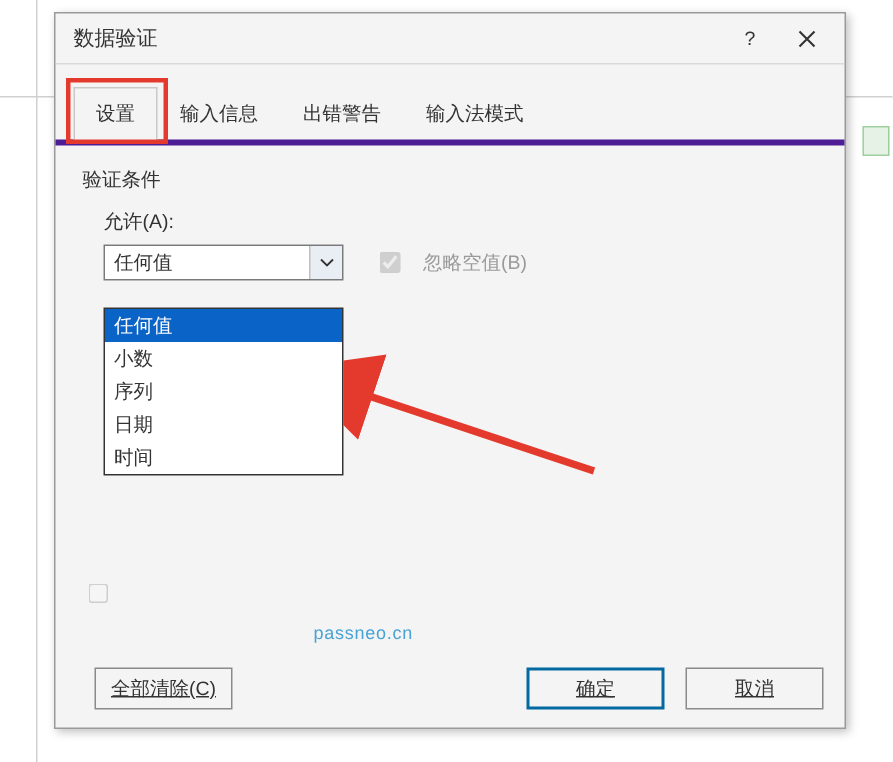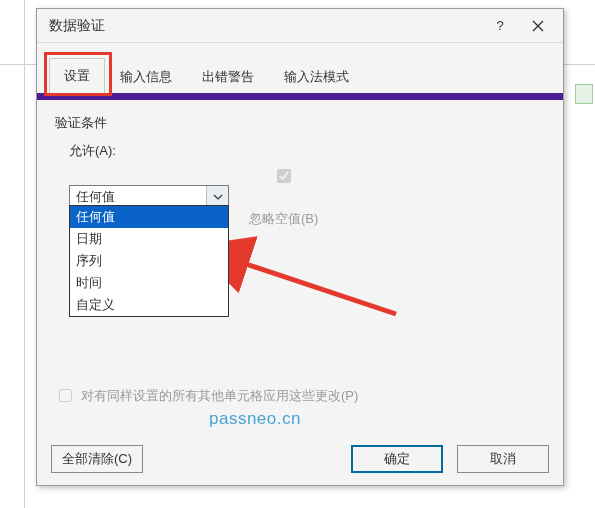--- a/index.html
+++ b/index.html
@@ -36,22 +36,22 @@
   .titlebar .tbtn {
     width:38px; height:28px;
     display:flex; align-items:center; justify-content:center;
     color:#333;
   }
   .close-x svg { width:12px; height:12px; }
   .tabs {
     display:flex;
     padding: 14px 12px 0 12px;
     gap:0;
-    border-bottom: 7px solid #4c1d95;
-    align-items:flex-end;
+    border-bottom: 4px solid #4c1d95;
+    align-items:flex-start;
   }
   .tab {
     padding: 8px 14px 8px 14px;
     border:1px solid transparent;
     border-bottom:none;
     position:relative;
     top:1px;
     background:transparent;
     cursor:pointer;
   }
@@ -79,23 +79,22 @@
   }
   .combo .combo-text { flex:1; padding:0 6px; font-size:13px; }
   .combo .combo-btn {
     width:22px; height:22px;
     border-left:1px solid #bfbfbf;
     background:#e9eef5;
     display:flex; align-items:center; justify-content:center;
   }
   .combo .combo-btn svg{ width:10px; height:10px; }
   .cb {
-    display:flex; align-items:center; gap:24px;
+    display:flex; align-items:center; gap:12px;
     color:#9a9a9a;
-    flex-direction:column;
   }
   .cb input[type=checkbox]{
     width:14px; height:14px;
     accent-color:#888;
   }
   .dropdown {
     position:absolute;
     left: 32px;
     top: 196px;
     width: 160px;
@@ -107,29 +106,30 @@
   .dropdown .item.selected { background:#0a63c7; color:#fff; }
   .apply-row {
     position:absolute;
     left:18px; bottom:80px;
     display:flex; align-items:center; gap:6px;
     color:#9a9a9a;
   }
   .watermark {
     position:absolute;
     left:172px; bottom:56px;
-    color:#4aa3d4; font-size:17px;
+    color:#4aa3d4; font-size:12px;
     letter-spacing:0.5px;
   }
   .footer {
-    position:absolute; left:0; right:0; bottom:0;
+    position:absolute; left:12px; right:0; bottom:0;
     height:52px;
     display:flex; align-items:center;
     padding: 0 14px;
     gap:14px;
+    text-decoration:underline;
   }
   .footer .spacer { flex:1; }
   .btn {
     min-width:92px; height:28px;
     border:1px solid #8a8a8a;
     background:#f4f4f4;
     display:flex; align-items:center; justify-content:center;
     font-size:13px;
     cursor:pointer;
   }
@@ -192,29 +192,28 @@
       </div>
       <label class="cb">
         <input type="checkbox" checked="" disabled="" style="">
         <span>忽略空值(B)</span>
       </label>
     </div>
   </div>
 
   <div class="dropdown">
     <div class="item selected">任何值</div>
+    <div class="item">小数</div>
+    <div class="item">序列</div>
     <div class="item">日期</div>
-    <div class="item">序列</div>
     <div class="item">时间</div>
-    <div class="item">自定义</div>
   </div>
 
   <label class="apply-row">
     <input type="checkbox" disabled="" style="">
-    <span>对有同样设置的所有其他单元格应用这些更改(P)</span>
   </label>
 
   <div class="watermark">passneo.cn</div>
 
   <div class="footer">
     <div class="btn">
       <span>全部清除(C)</span>
     </div>
     <div class="spacer"></div>
     <div class="btn default">

